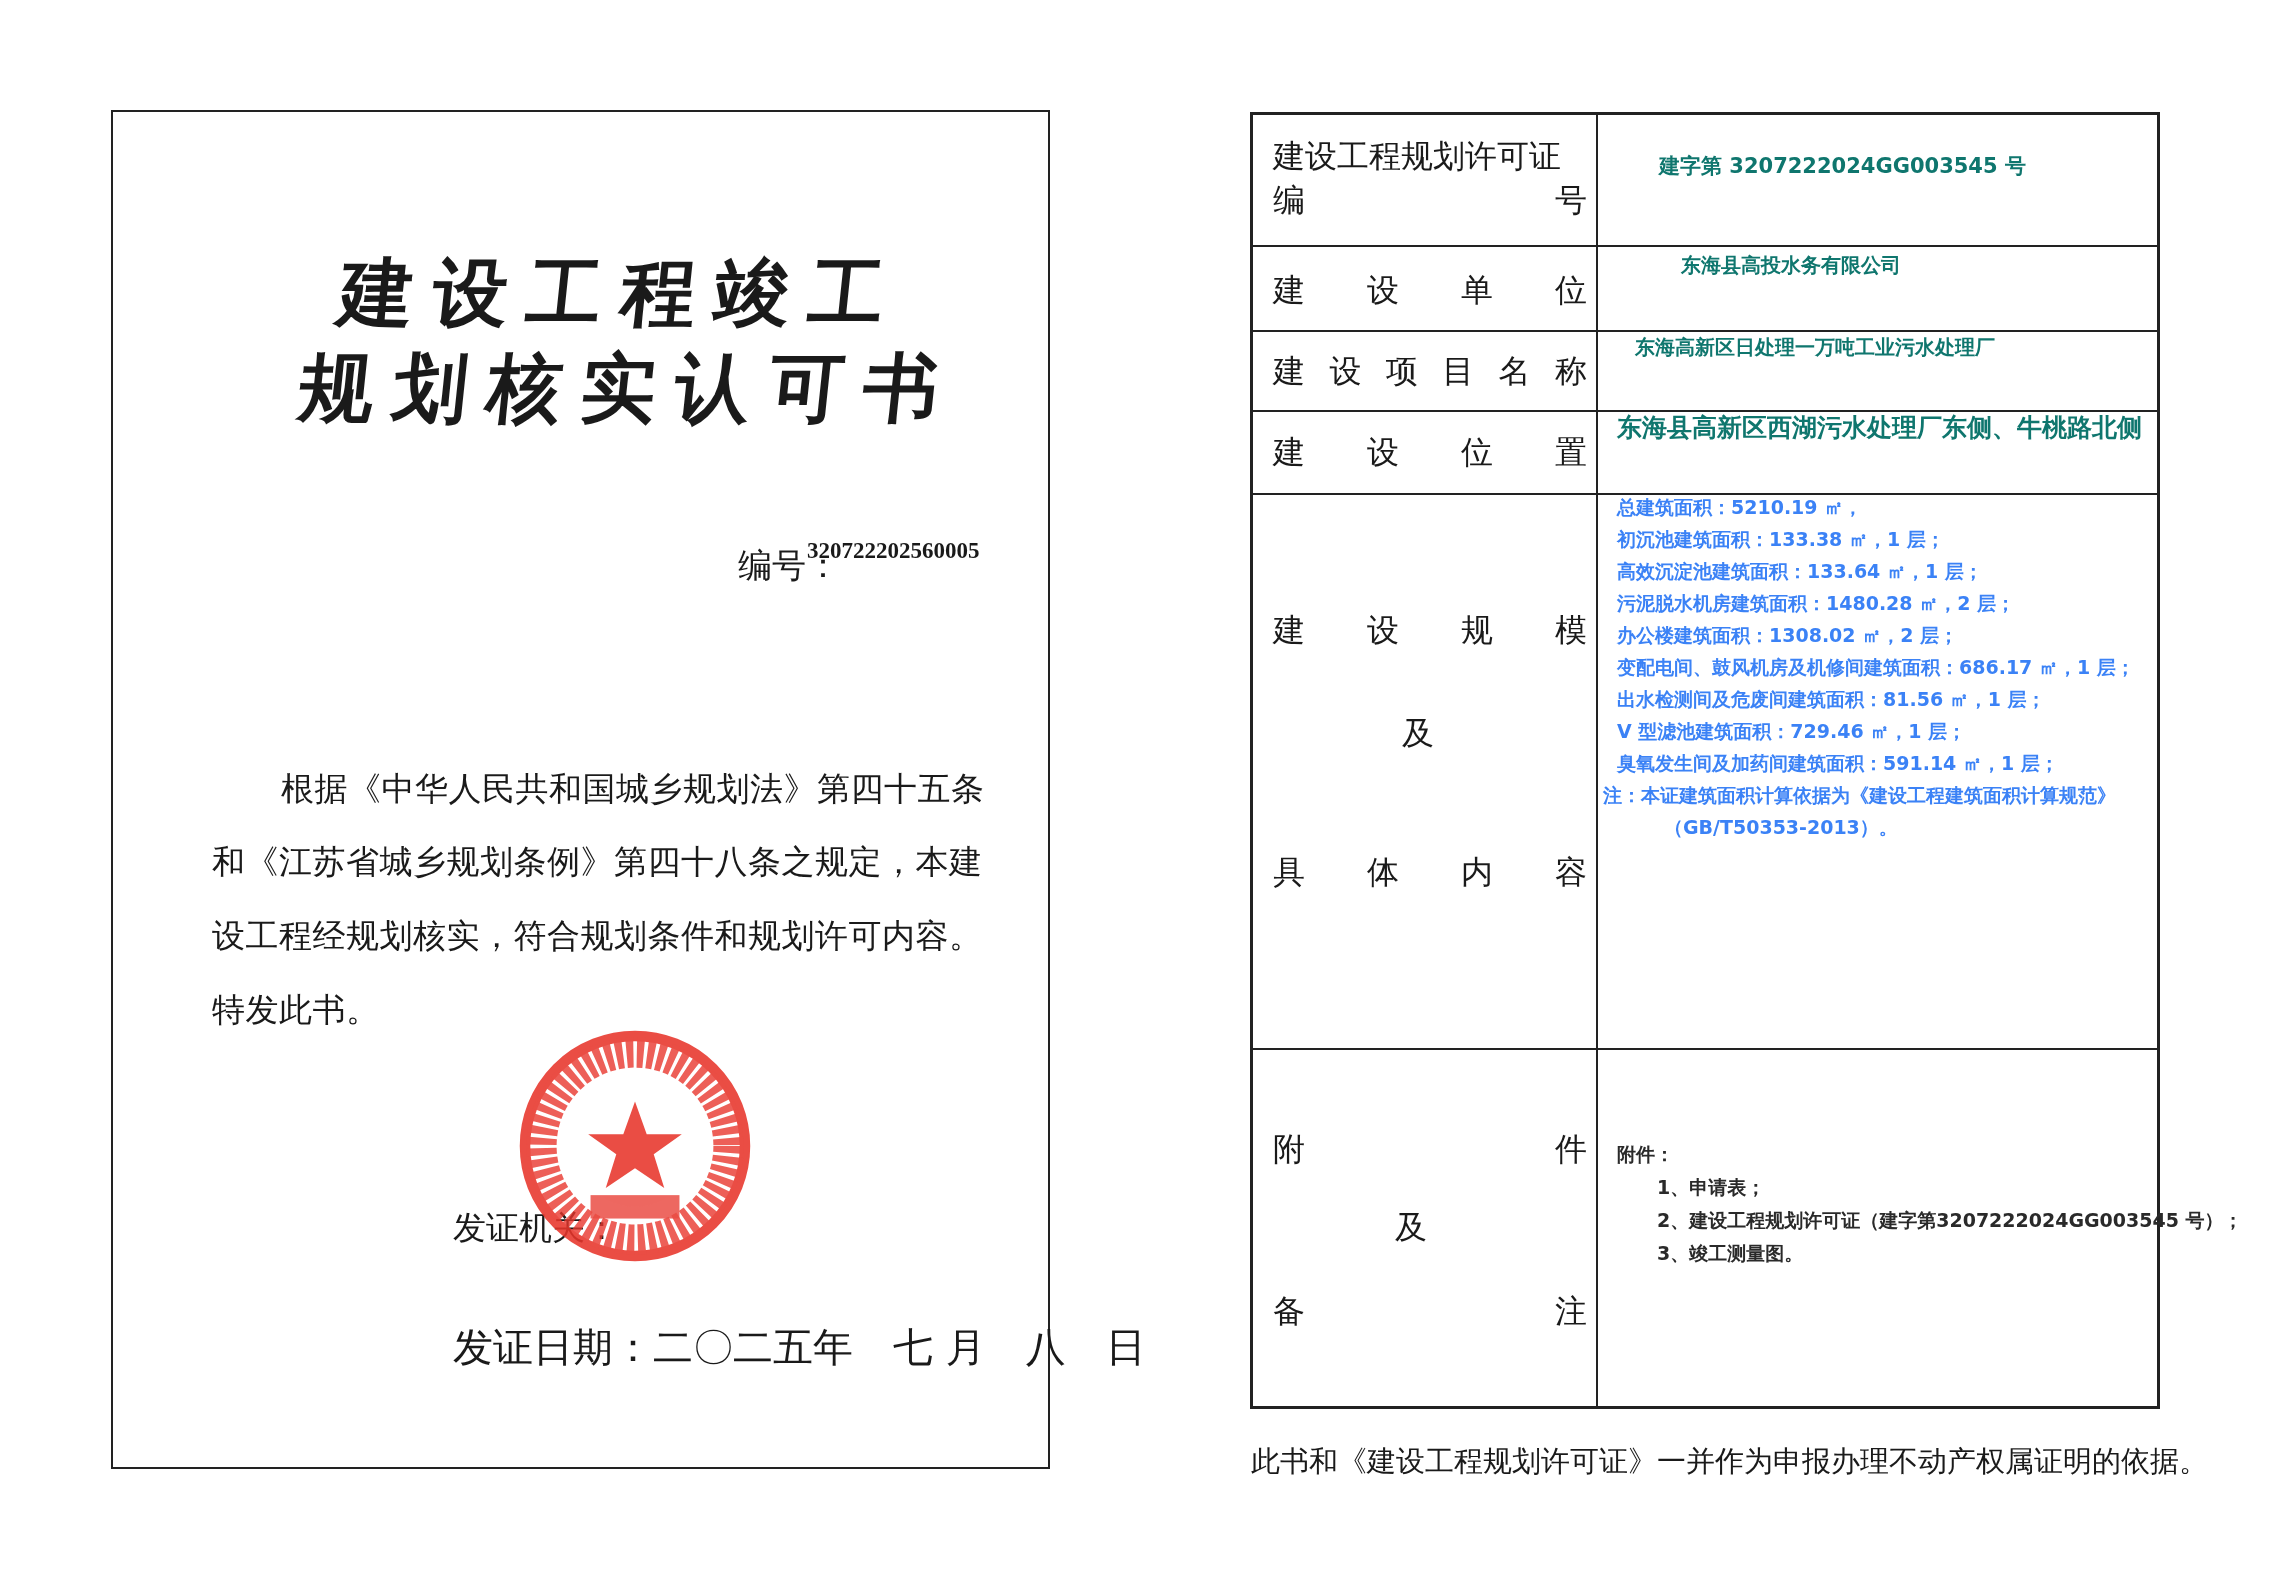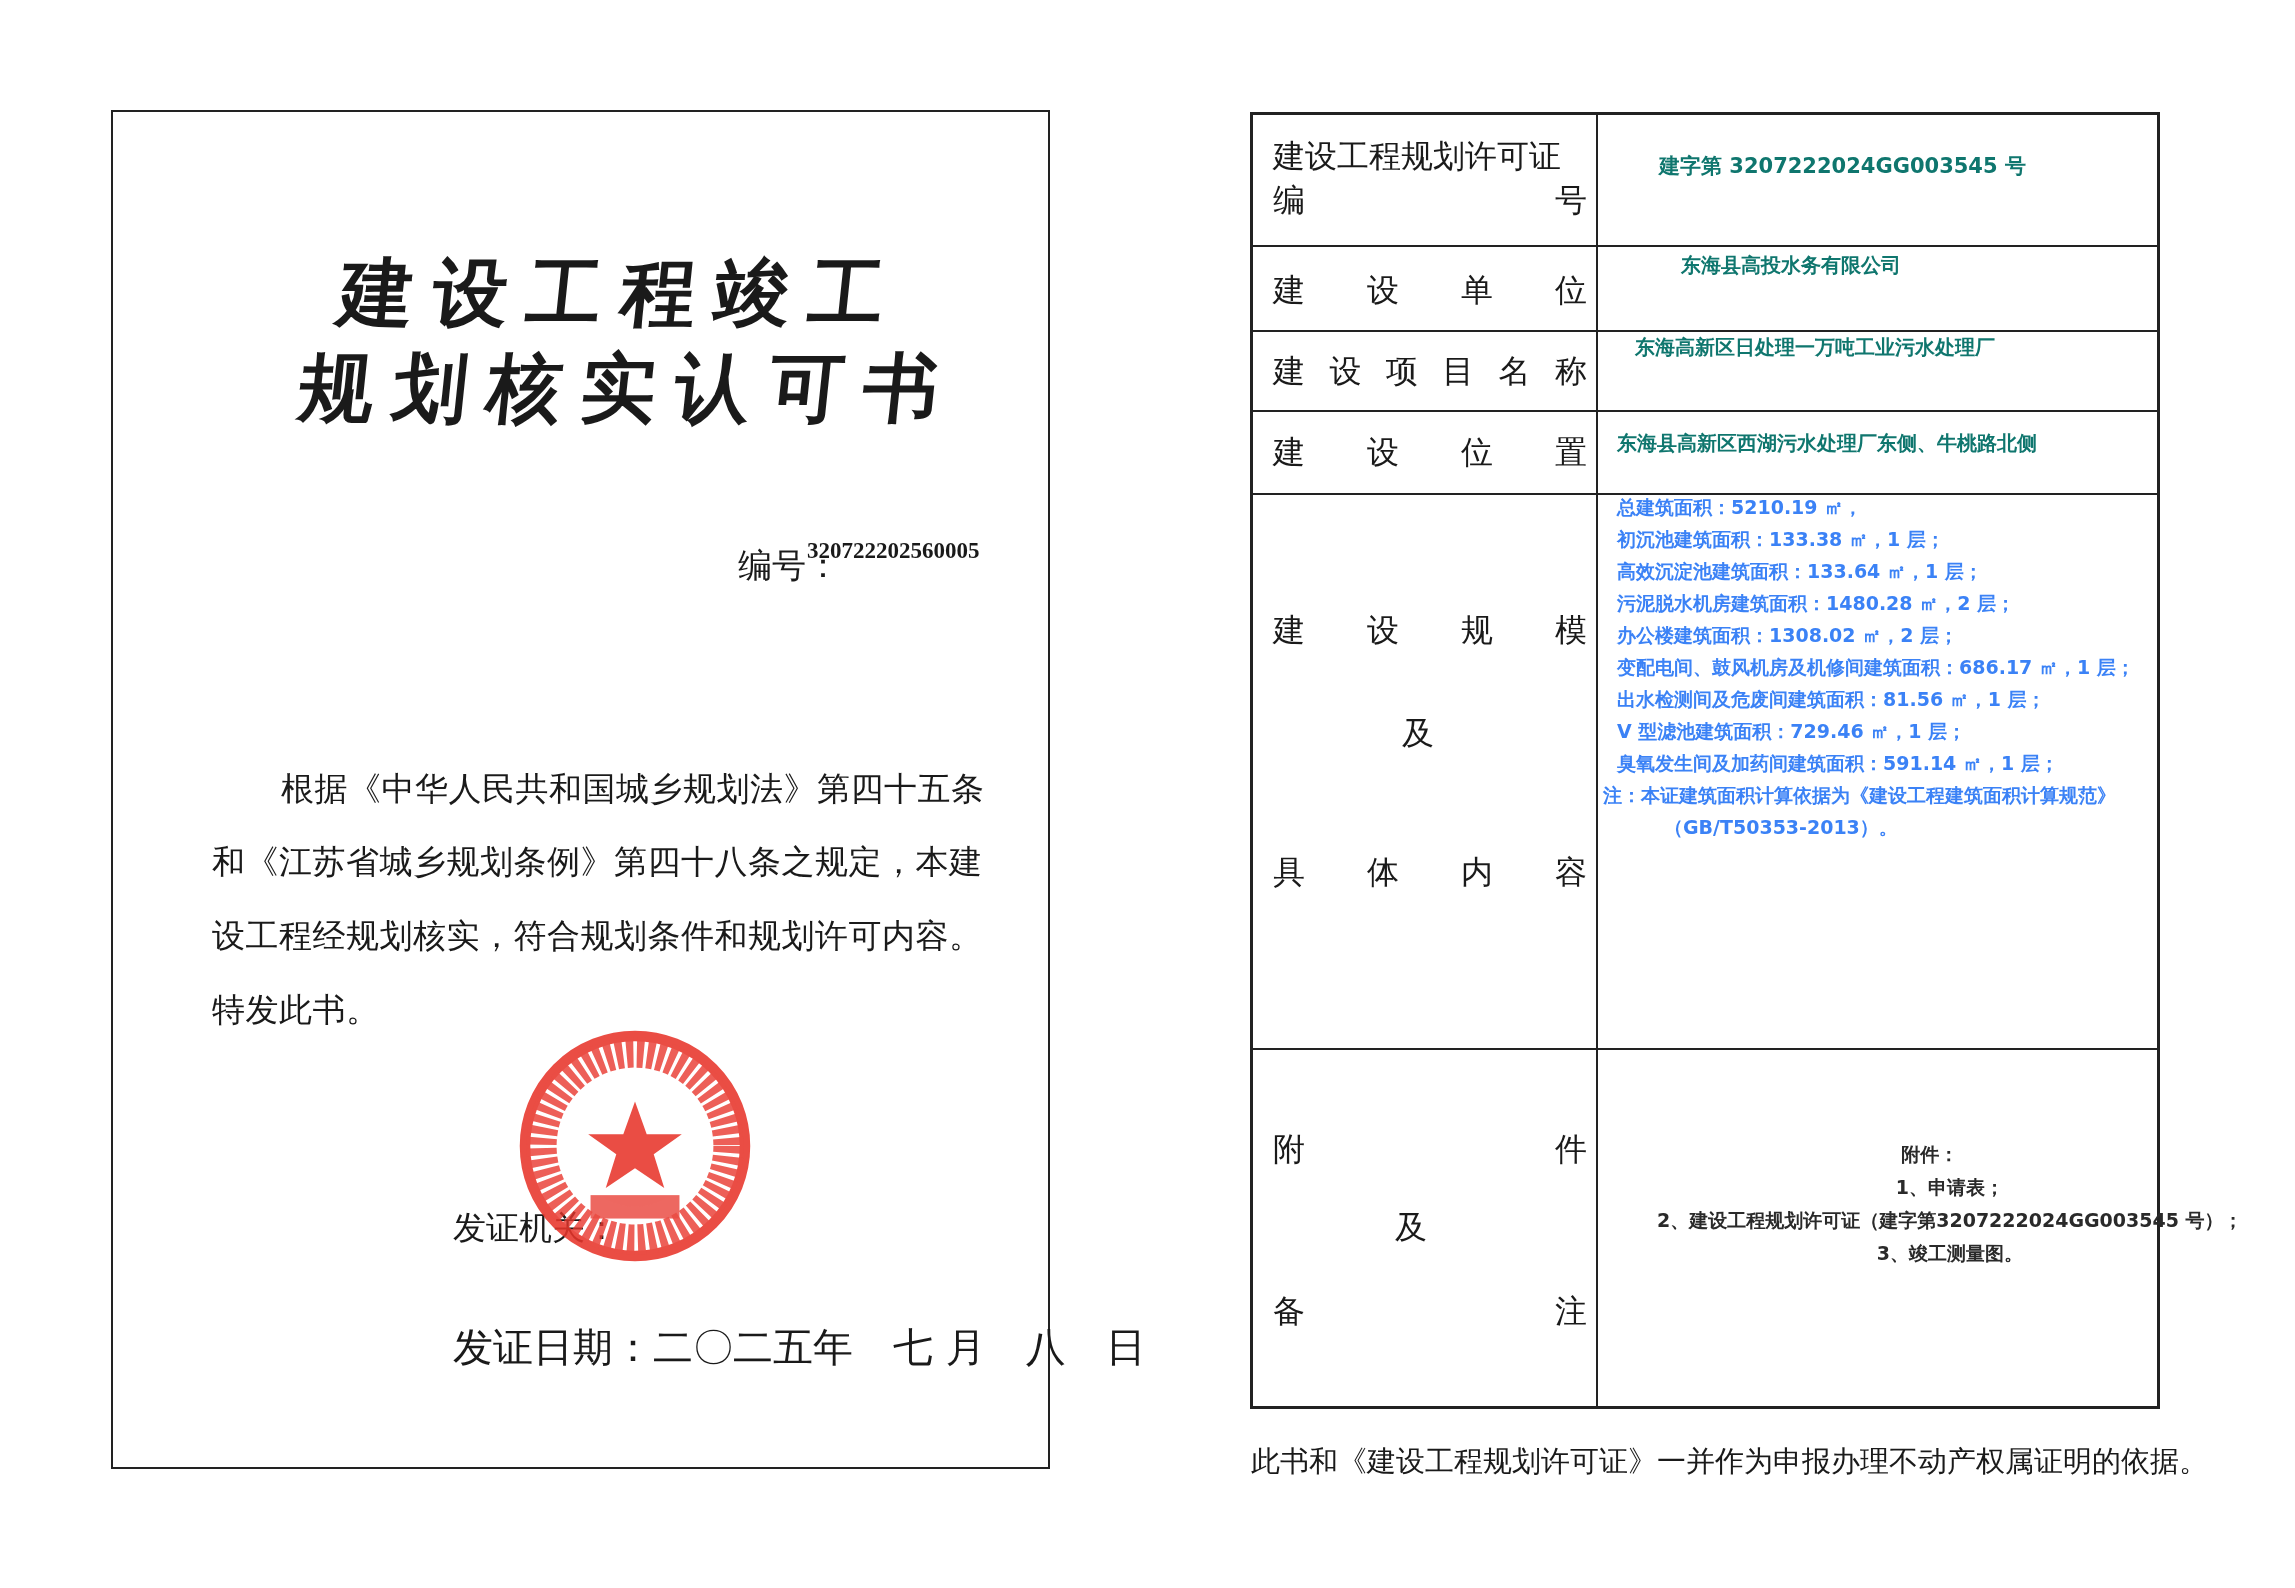--- a/index.html
+++ b/index.html
@@ -25,21 +25,21 @@
   
   #form-table { left:1250px; top:112px; width:910px; height:1297px; border:3px solid #222; box-sizing:border-box; }
   .hline { position:absolute; left:1250px; width:910px; height:2px; background:#222; }
   #vline { position:absolute; left:1596px; top:112px; width:2px; height:1297px; background:#222; }
   .lab { position:absolute; left:1273px; width:314px; font-size:32px; font-family:Liberation Sans, sans-serif; }
   .spread { display:flex; justify-content:space-between; }
   .val { position:absolute; font-family:"DejaVu Sans",sans-serif; font-weight:bold; color:#0f766e; white-space:nowrap; }
   #scale-list { position:absolute; left:1617px; top:491px; font-size:19px; font-weight:bold; line-height:32px;
                 font-family:"DejaVu Sans",sans-serif; color:#3b82f6; white-space:nowrap; }
   #attach-list { position:absolute; left:1617px; top:1138px; font-size:19px; font-weight:bold; line-height:33px;
-                 font-family:"DejaVu Sans",sans-serif; color:#2a2a2a; white-space:nowrap;text-align:center; }
+                 font-family:"DejaVu Sans",sans-serif; color:#2a2a2a; white-space:nowrap; }
   .indent { padding-left:40px; }
   .note-cont { padding-left:47px; }
   #footer-note { left:1251px; top:1442px; font-size:29px; font-family:"DejaVu Sans",sans-serif; white-space:nowrap; }
 </style>
 </head>
 <body>
 
 <div id="left-frame" class="abs"></div>
 <div id="title1" class="title-line">建设工程竣工</div>
 <div id="title2" class="title-line">规划核实认可书</div>
@@ -95,21 +95,21 @@
     <span>称</span>
 </div>
 <div class="val" style="left:1635px; top:334px; font-size:20px">东海高新区日处理一万吨工业污水处理厂</div>
 
 <div class="lab spread" style="top:431px">
   <span>建</span>
     <span>设</span>
     <span>位</span>
     <span>置</span>
 </div>
-<div class="val" style="left:1617px; top:430px; font-size:20px">东海县高新区西湖污水处理厂东侧、牛桃路北侧</div>
+<div class="val" style="left:1617px; top:411px; font-size:25px">东海县高新区西湖污水处理厂东侧、牛桃路北侧</div>
 
 <div class="lab spread" style="top:609px">
   <span>建</span>
     <span>设</span>
     <span>规</span>
     <span>模</span>
 </div>
 <div class="abs" style="left:1402px; top:712px; font-size:32px; font-family:'DejaVu Sans',sans-serif">及</div>
 <div class="lab spread" style="top:851px">
   <span>具</span>

